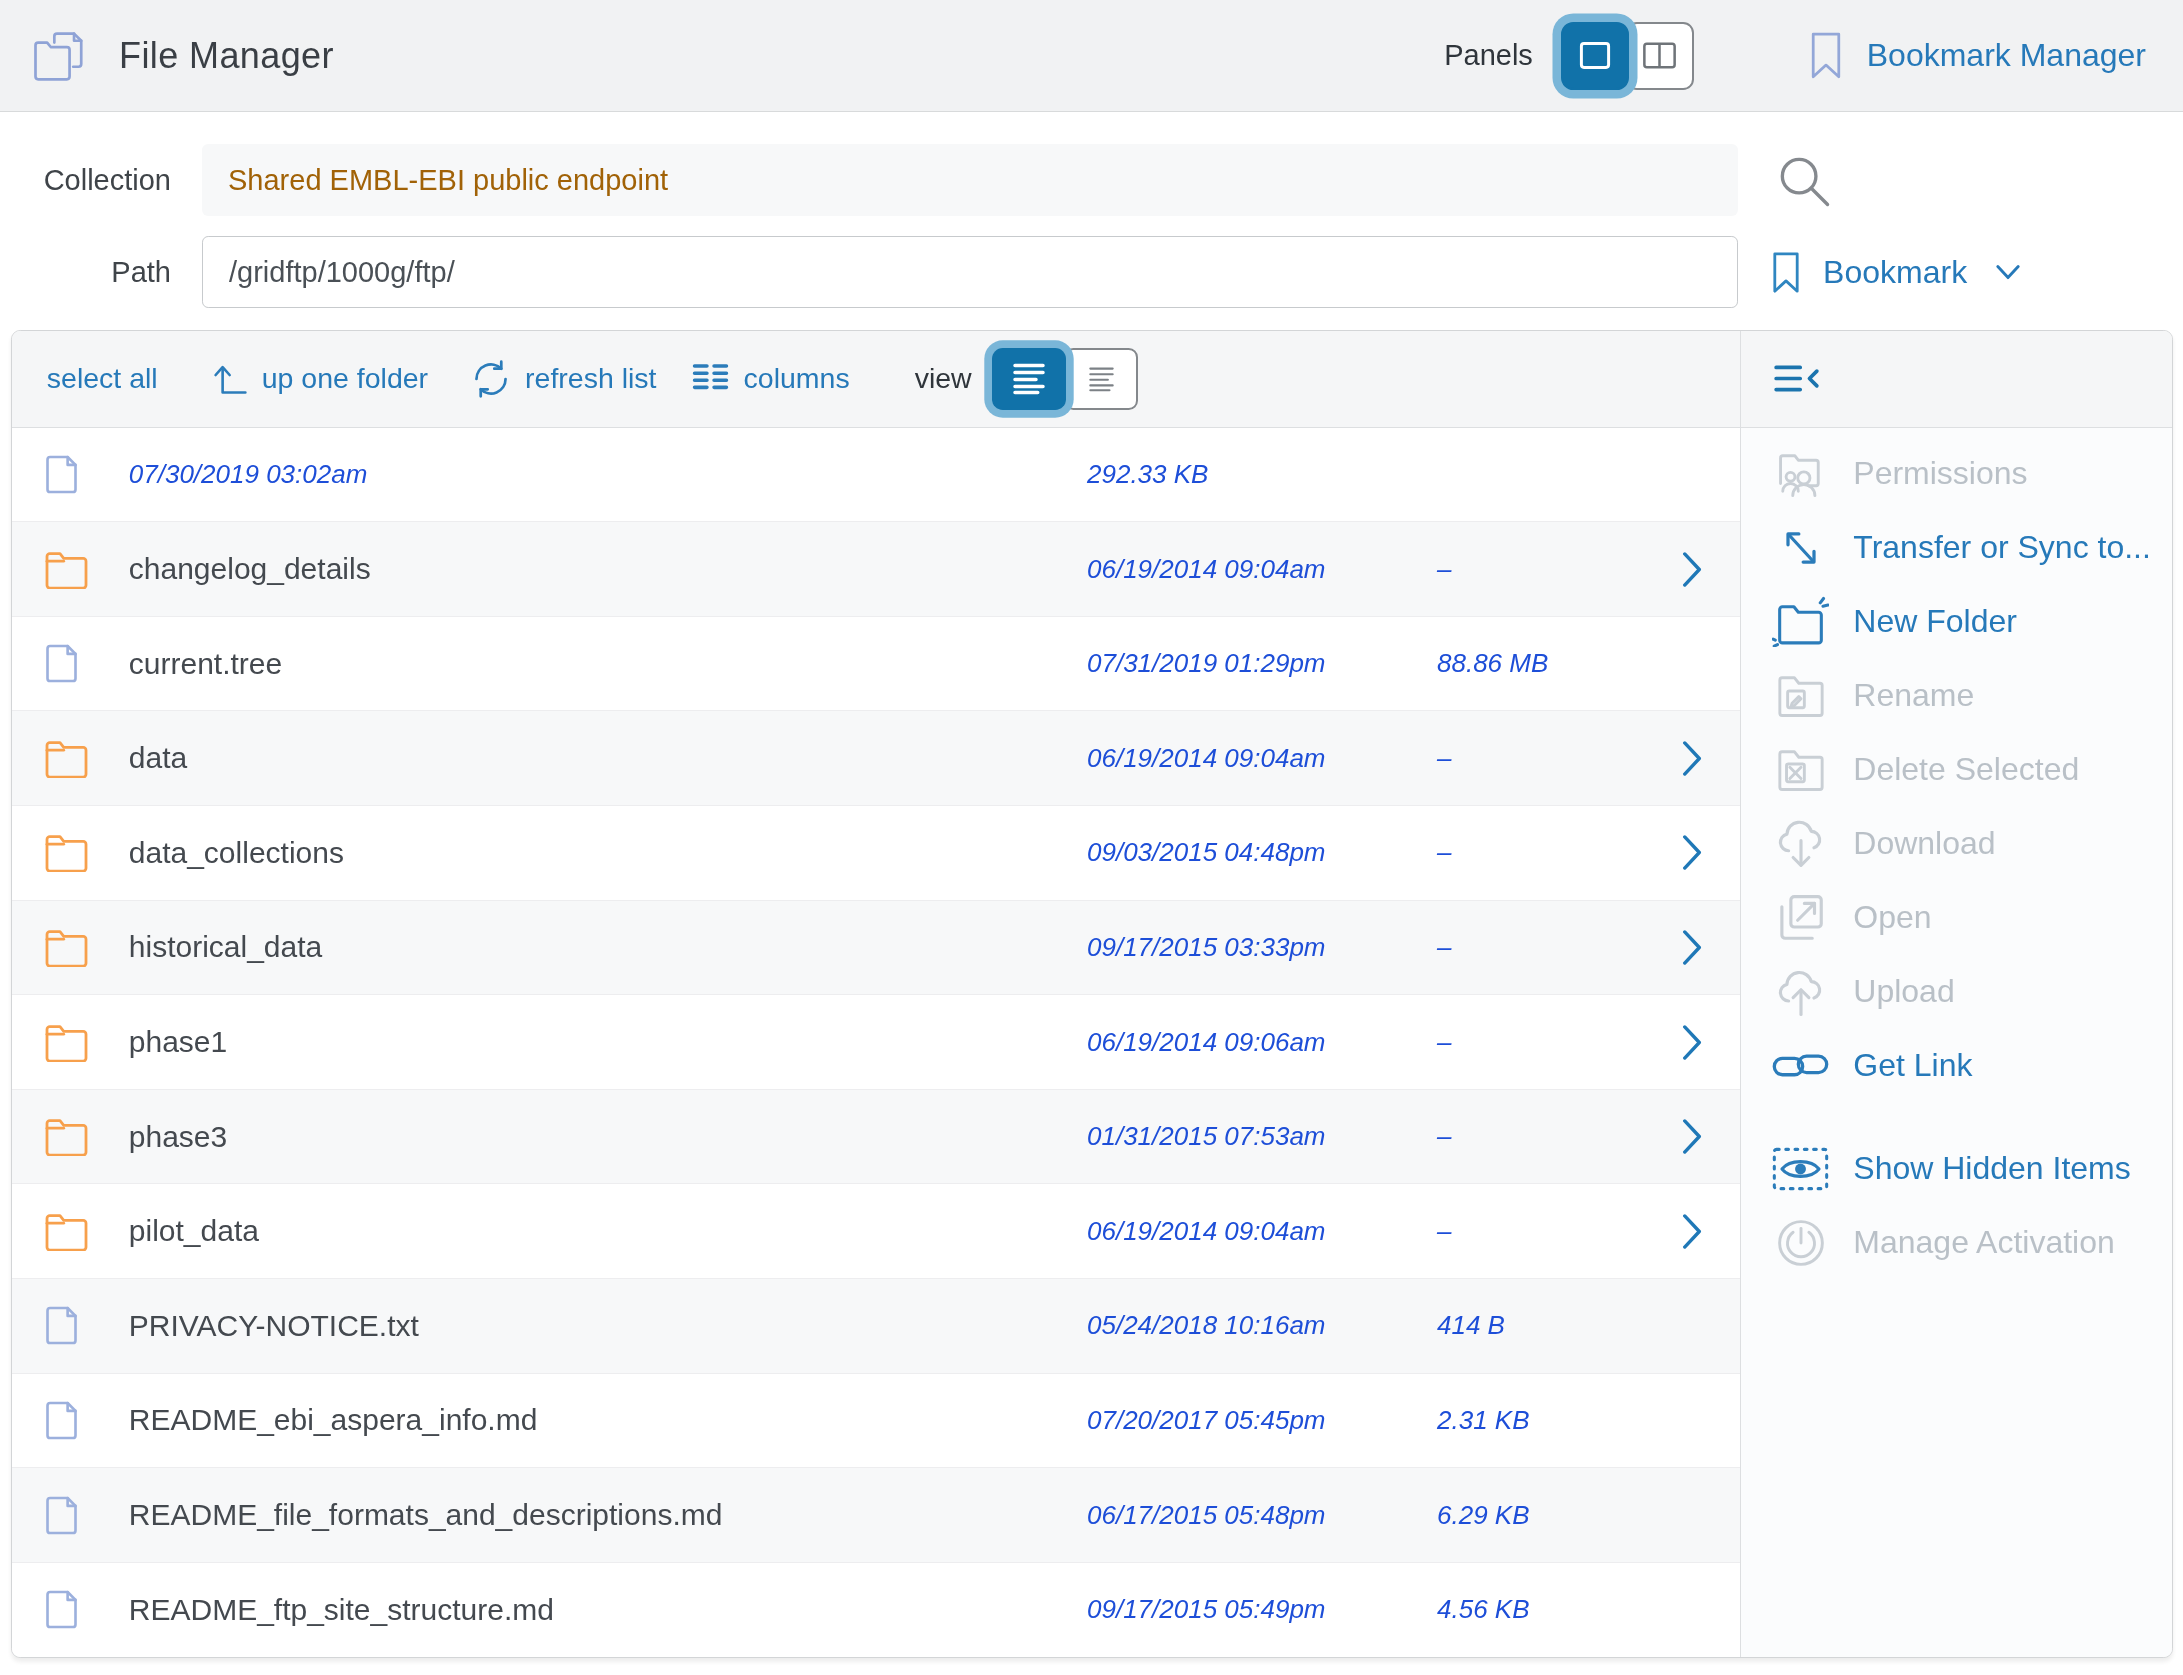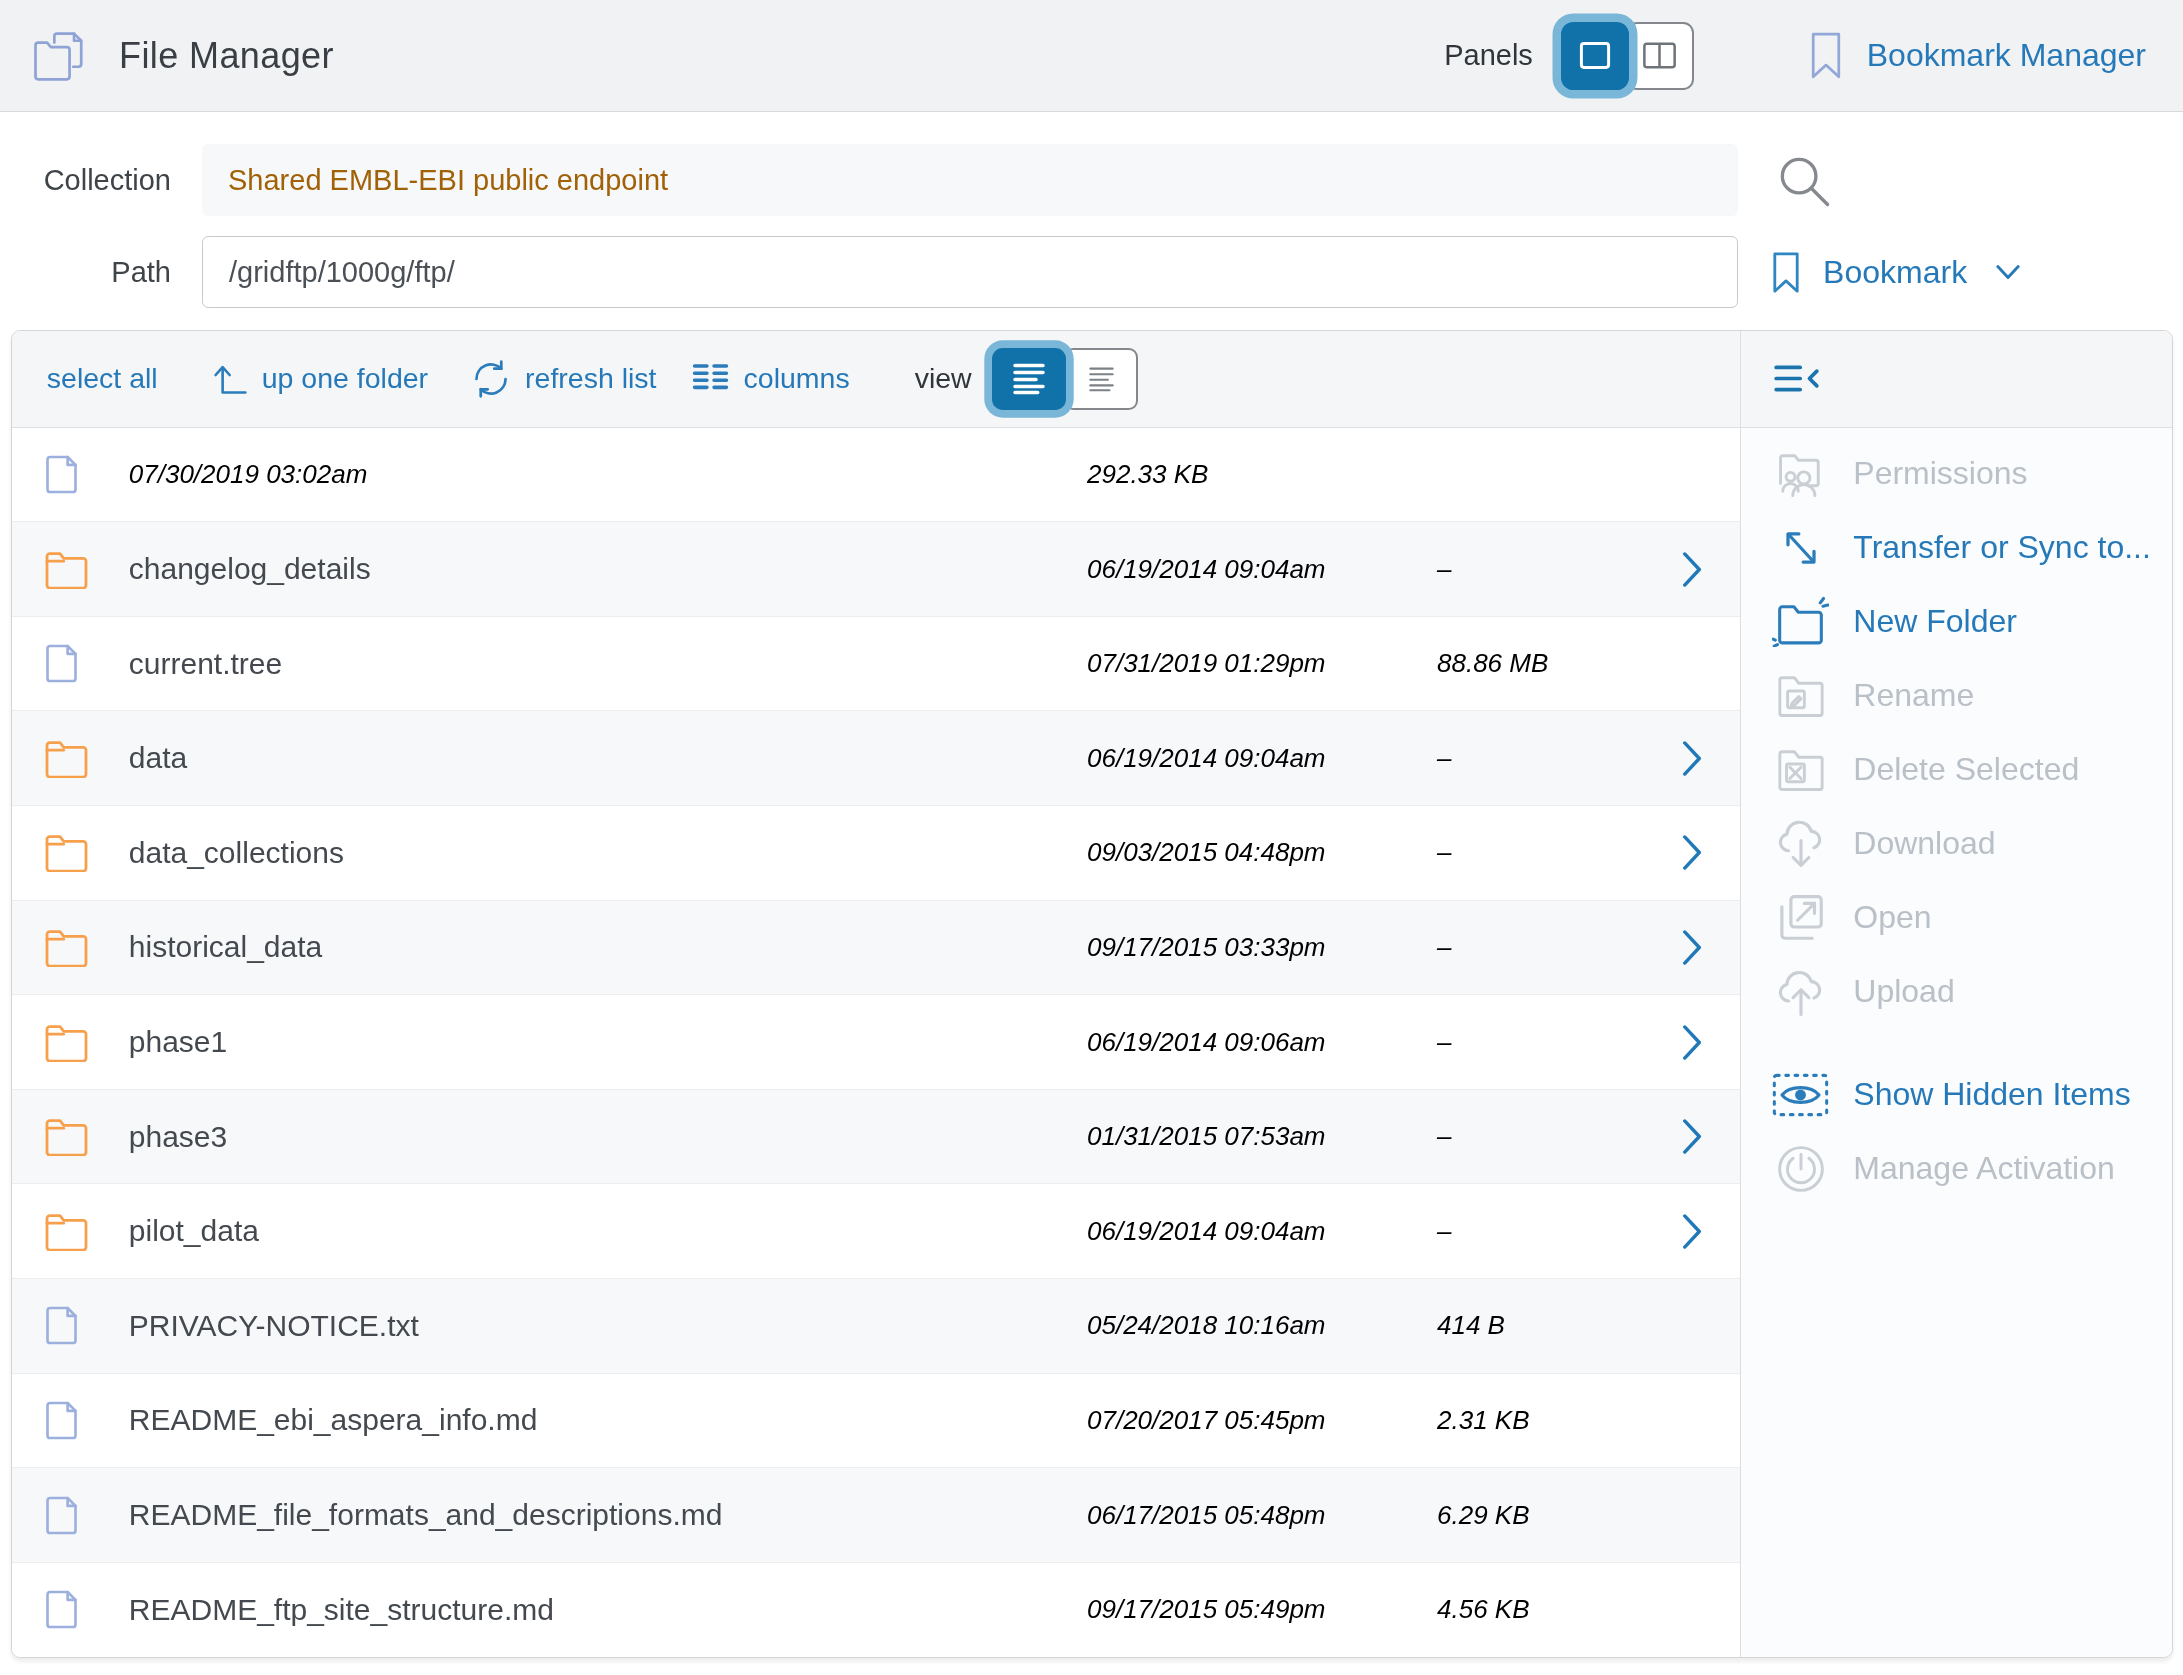--- a/index.html
+++ b/index.html
@@ -65,21 +65,21 @@
   .file-list { grid-column:1; grid-row:2; border-right:1.5px solid #dddfe1;
     display:flex; flex-direction:column; background:#fff; }
   .frow { flex:1; display:grid; grid-template-columns:85px 1fr 350px 219px 73px;
     align-items:center; padding:0 10.8px 0 32px; border-bottom:0.8px solid #ededef; cursor:pointer; }
   .frow:last-child { border-bottom:none; }
   .frow.alt { background:#f7f8f9; }
   .frow .ic { display:flex; align-items:center; }
   .ic-folder { color:#f7a04c; }
   .ic-doc { color:#9cb0dd; }
   .fname { font-size:30px; color:#44494f; }
-  .fdate, .fsize { font-size:26px; font-style:italic; color:#000000; }
+  .fdate, .fsize { font-size:26px; font-style:italic; color:#1d4ed8; }
   .fchev { justify-self:center; color:#1f78b7; }
 
   
   .sidebar { grid-column:2; grid-row:2; background:#fbfcfd; padding-top:9.2px; }
   .action { height:74px; display:flex; align-items:center; padding-left:26px; gap:18.5px;
     font-size:32px; white-space:nowrap; }
   .action .ic { width:68px; height:68px; display:flex; align-items:center; justify-content:center; flex:none; }
   .action.enabled { color:#2679b9; cursor:pointer; }
   .action.enabled .ic { color:#2b7cba; }
   .action.disabled { color:#b9c0c7; }
@@ -492,20 +492,29 @@
       <div class="action disabled">
         <span class="ic">
           <svg width="54" height="54" viewBox="0 0 48 48" fill="none" stroke="currentColor" stroke-linecap="round" stroke-linejoin="round" stroke-width="2.8">
             <path d="M13 32 a7.5 7.5 0 0 1 -1.5-14.8 a11 11 0 0 1 21.6-2.4 a7.5 7.5 0 0 1 2.4 14.6"></path>
             <path d="M24 44 V23"></path>
             <path d="M17 29 l7-7 7 7"></path>
           </svg>
         </span>
         <span>Upload</span>
       </div>
+      <div class="action enabled">
+        <span class="ic">
+          <svg width="59" height="40" viewBox="0 0 54 36" fill="none" stroke="currentColor" stroke-linecap="round" stroke-linejoin="round" stroke-width="3">
+            <rect x="3" y="11" width="26" height="15" rx="7.5"></rect>
+            <rect x="25" y="9" width="26" height="15" rx="7.5"></rect>
+          </svg>
+        </span>
+        <span>Get Link</span>
+      </div>
       <div class="action enabled break">
         <span class="ic">
           <svg width="57" height="48" viewBox="0 0 52 44" fill="none" stroke="currentColor" stroke-linecap="round" stroke-linejoin="round" stroke-width="2.8">
             <rect x="2" y="4" width="48" height="36" rx="2" stroke-dasharray="2.5 6"></rect>
             <path d="M9 22 C16 13 36 13 43 22 C36 31 16 31 9 22 z"></path>
             <circle cx="26" cy="22" r="5" fill="currentColor" stroke="none"></circle>
           </svg>
         </span>
         <span>Show Hidden Items</span>
       </div>

